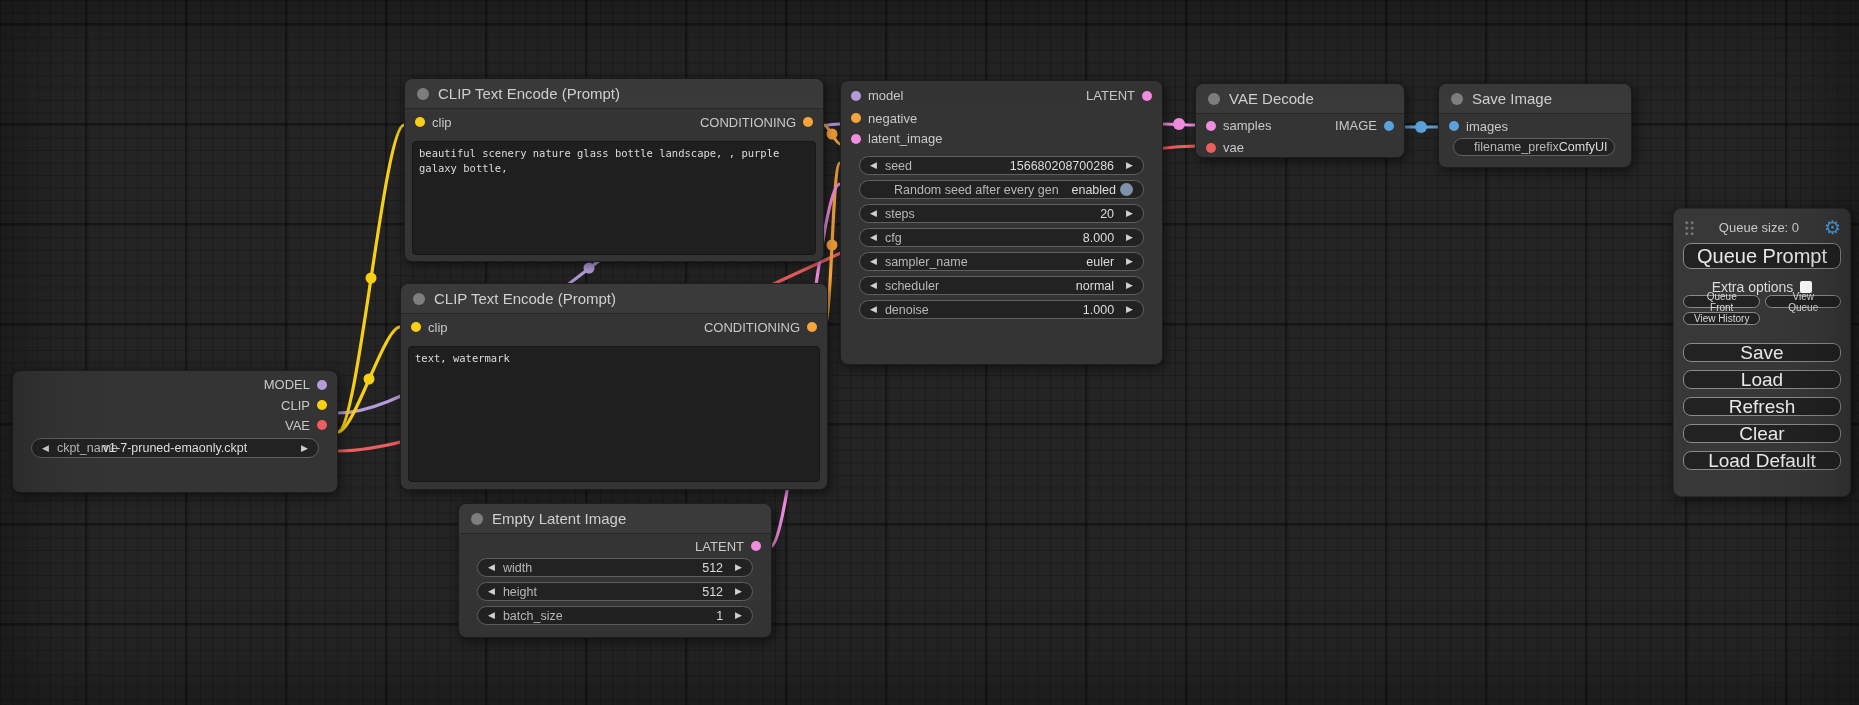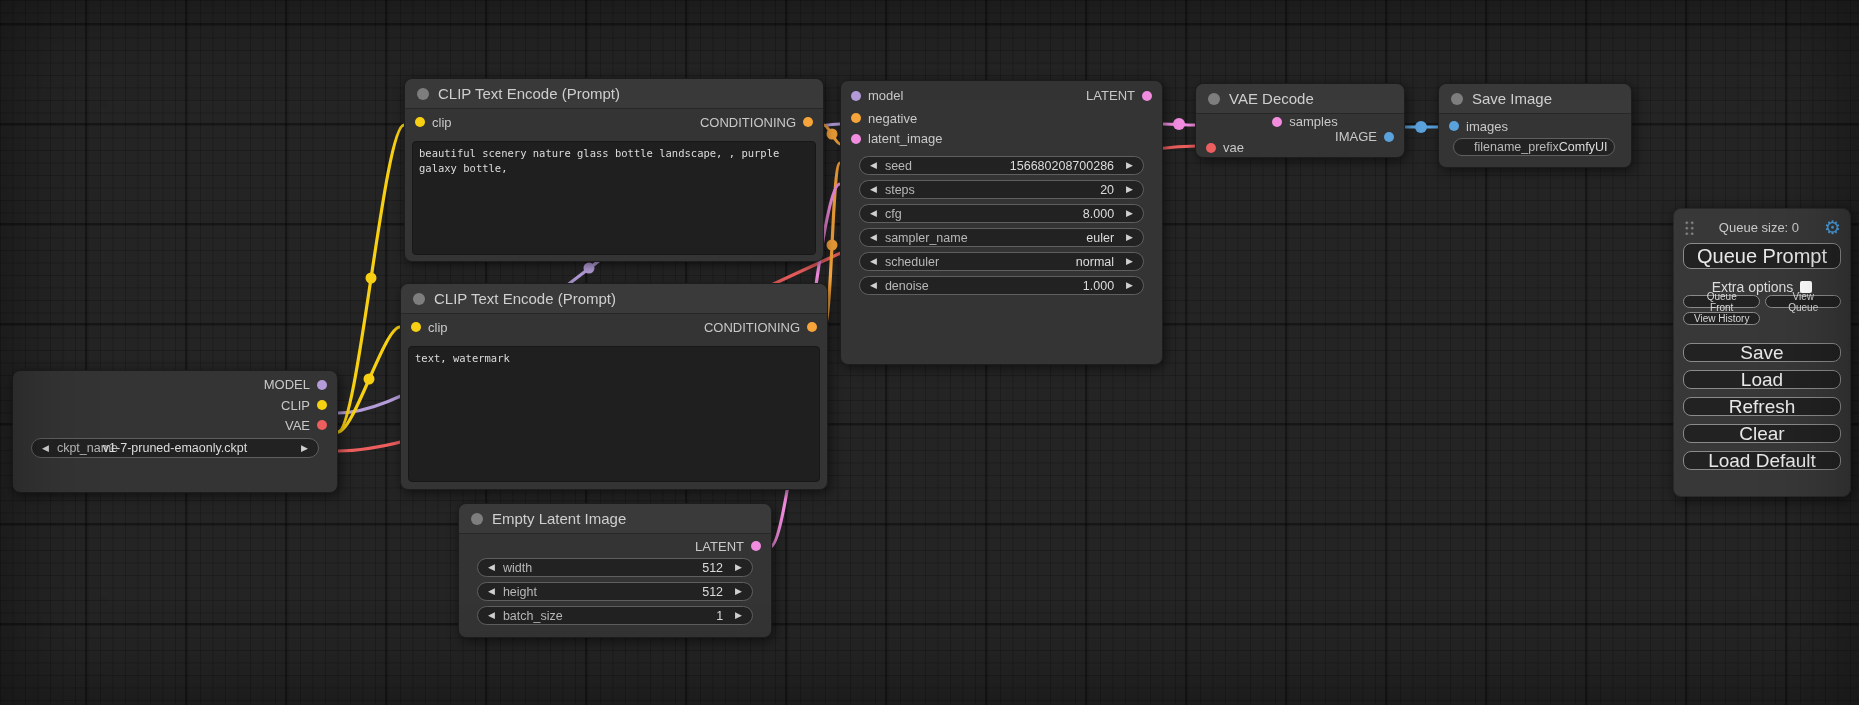--- a/index.html
+++ b/index.html
@@ -218,20 +218,25 @@
         <span class="dot c-latent"></span>
         <span>latent_image</span>
       </div>
   </div>
   <div class="widget" style="margin-top:7px; margin-bottom:5px;">
     <span class="arrow">◀</span>
     <span class="wlabel">seed</span>
     <span class="wvalue">156680208700286</span>
     <span class="arrow">▶</span>
   </div>
+  <div class="widget no-arrows" style="margin-bottom:5px;">
+    <span class="wlabel" style="margin-left:24px;">Random seed after every gen</span>
+    <span class="wvalue">enabled</span>
+    <span class="toggle-circle"></span>
+  </div>
   <div class="widget" style="margin-bottom:5px;">
     <span class="arrow">◀</span>
     <span class="wlabel">steps</span>
     <span class="wvalue">20</span>
     <span class="arrow">▶</span>
   </div>
   <div class="widget" style="margin-bottom:5px;">
     <span class="arrow">◀</span>
     <span class="wlabel">cfg</span>
     <span class="wvalue">8.000</span>
@@ -255,21 +260,21 @@
     <span class="wvalue">1.000</span>
     <span class="arrow">▶</span>
   </div>
 </div>
 
 <div class="node" style="left:1195px; top:83px; width:210px; height:75px;">
   <div class="node-title">
     <span class="tdot"></span>
     <span>VAE Decode</span>
   </div>
-  <div class="slot-row" style="height:23px;flex-direction:column;">
+  <div class="slot-row" style="height:23px;">
     <div class="in-slot">
         <span class="dot c-latent"></span>
         <span>samples</span>
       </div>
     <div class="out-slot">
         <span>IMAGE</span>
         <span class="dot c-image"></span>
       </div>
   </div>
   <div class="slot-row" style="height:21px;">

